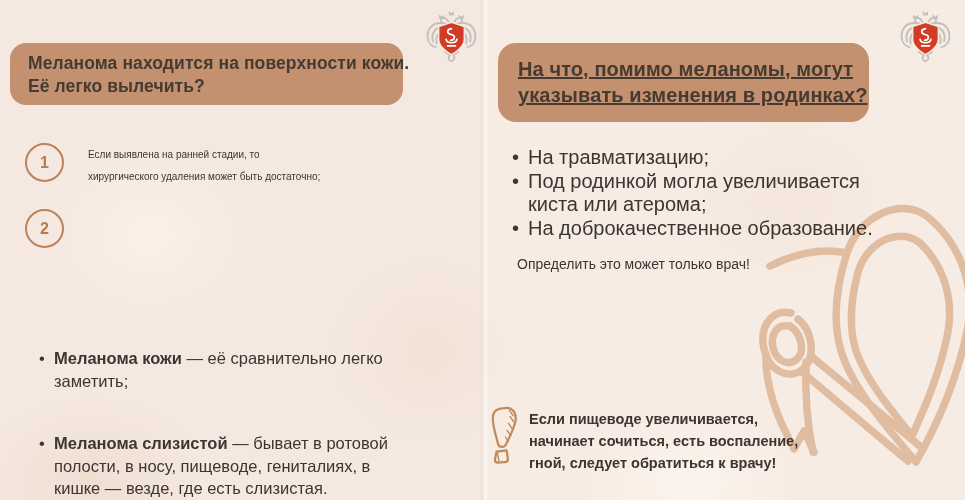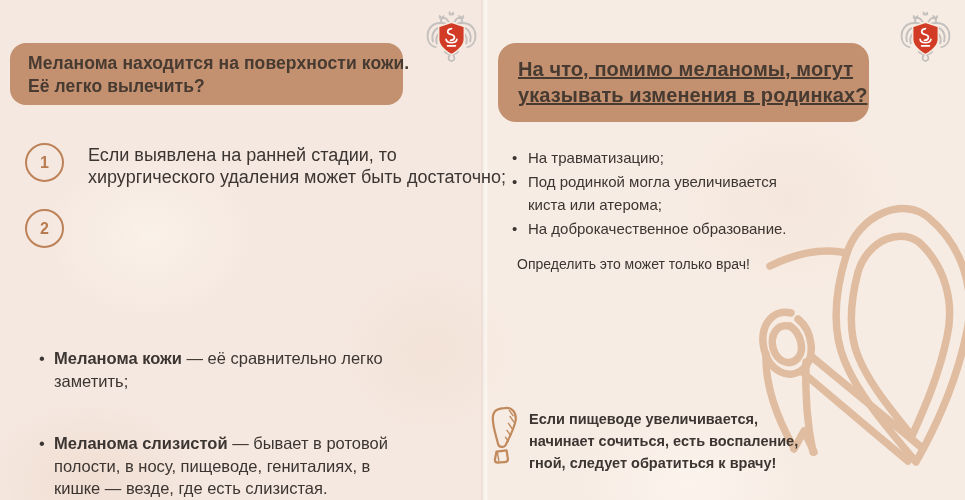--- a/index.html
+++ b/index.html
@@ -43,36 +43,36 @@
   .emblem-right{ left:897px; top:10px; }
 
   .num-circle{
     position:absolute; width:39px; height:39px; border-radius:50%;
     border:2px solid #bd8257; color:#b87b50; font-weight:700; font-size:16px;
     display:flex; align-items:center; justify-content:center; background:transparent;
   }
   .num-circle-1{ left:25px; top:143px; }
   .num-circle-2{ left:25px; top:209px; }
   .num-text{
-    position:absolute; left:88px; font-size:18px; line-height:22px; color:#3c3531;
+    position:absolute; left:88px; font-size:10px; line-height:22px; color:#3c3531;
   }
   .num-text-1{ top:144px; }
   .num-text-2{ top:203px; }
 
   .bullets-left{ position:absolute; left:39px; top:307px; width:358px; }
   .bullets-left .bli{
     position:relative; padding-left:15px; font-size:16.5px; line-height:22.5px;
     margin-bottom:22px; color:#3c3531;margin-top:40px;
   }
   .bli::before{ content:"•"; position:absolute; left:0; top:0; }
   .bold{ font-weight:700; }
 
   .bullets-right{ position:absolute; left:512px; top:146px; }
   .bullets-right .bli{
-    position:relative; padding-left:16px; font-size:15px; line-height:23.5px; color:#3c3531;
+    position:relative; padding-left:16px; font-size:20px; line-height:23.5px; color:#3c3531;
   }
   .note{
     position:absolute; left:517px; top:256px; font-size:14px; font-weight:400;
     color:#3c3531; white-space:nowrap;
   }
   .warning-text{
     position:absolute; left:529px; top:408px; font-size:14.5px; font-weight:700;
     line-height:22px; color:#3c3531;
   }
   .warn-icon{ position:absolute; left:488px; top:406px; width:34px; height:64px; }

